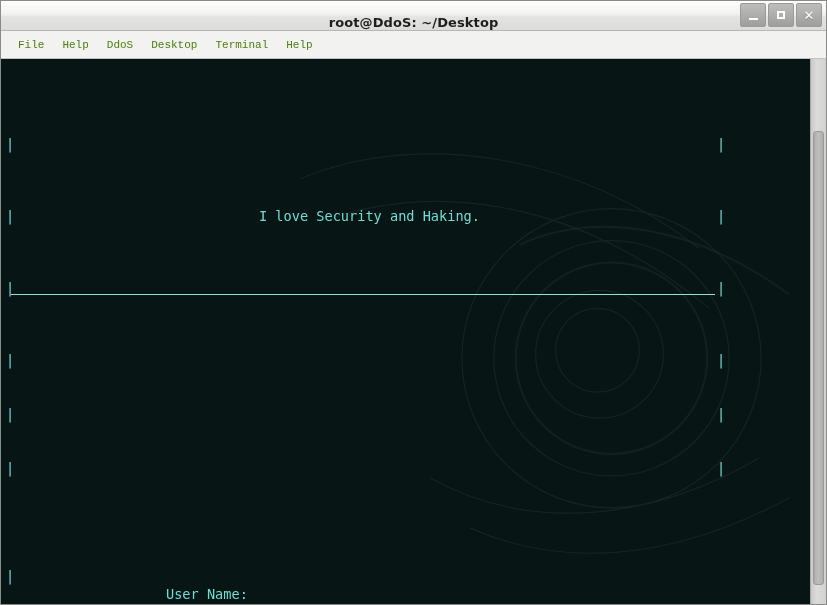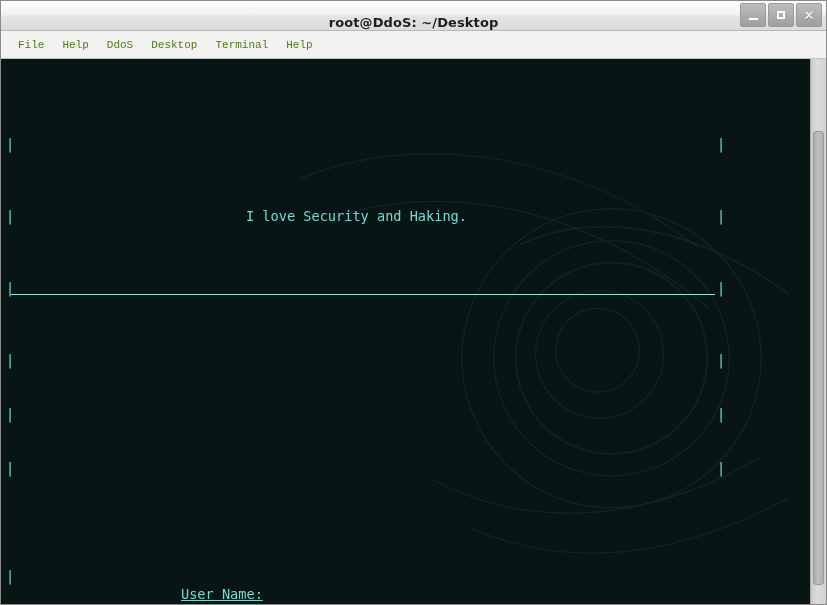--- a/index.html
+++ b/index.html
@@ -182,32 +182,32 @@
           <circle cx="612" cy="300" r="96"></circle>
           <path d="M520 186 C600 150 700 170 790 236"></path>
         </g>
       </svg>
 
       <div class="screen">
 
         
         <div class="row"><span class="cy pipeL">|</span><span class="cy pipeR">|</span></div>
 
-        <div class="row"><span class="cy pipeL">|</span><span class="cy" style="position:absolute;left:243px;">I love Security and Haking.</span><span class="cy pipeR">|</span></div>
+        <div class="row"><span class="cy pipeL">|</span><span class="cy" style="position:absolute;left:256px;">I love Security and Haking.</span><span class="cy pipeR">|</span></div>
 
         <div class="row"><span class="cy pipeL">|</span><span class="hrule" style="top:15px;"></span><span class="cy pipeR">|</span></div>
 
         <div class="row"><span class="cy pipeL">|</span><span class="cy pipeR">|</span></div>
         <div class="row"><span class="cy pipeL">|</span><span class="cy pipeR">|</span></div>
         <div class="row"><span class="cy pipeL">|</span><span class="cy pipeR">|</span></div>
 
         
         <div class="row">
           <span class="cy pipeL">|</span>
-          <span class="cy" style="position:absolute;left:178px;text-decoration:underline;">User Name:</span>
+          <span class="cy" style="position:absolute;left:163px;">User Name:</span>
           <span class="cy" style="position:absolute;left:343px;">[</span>
           
           
           
         </div>
 
         
 
         
         

